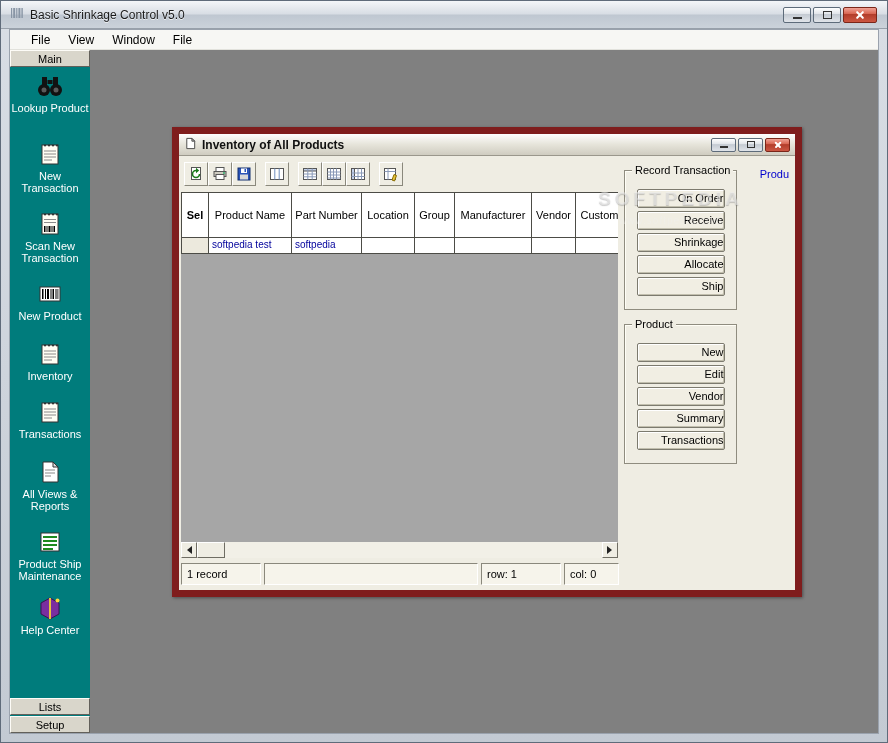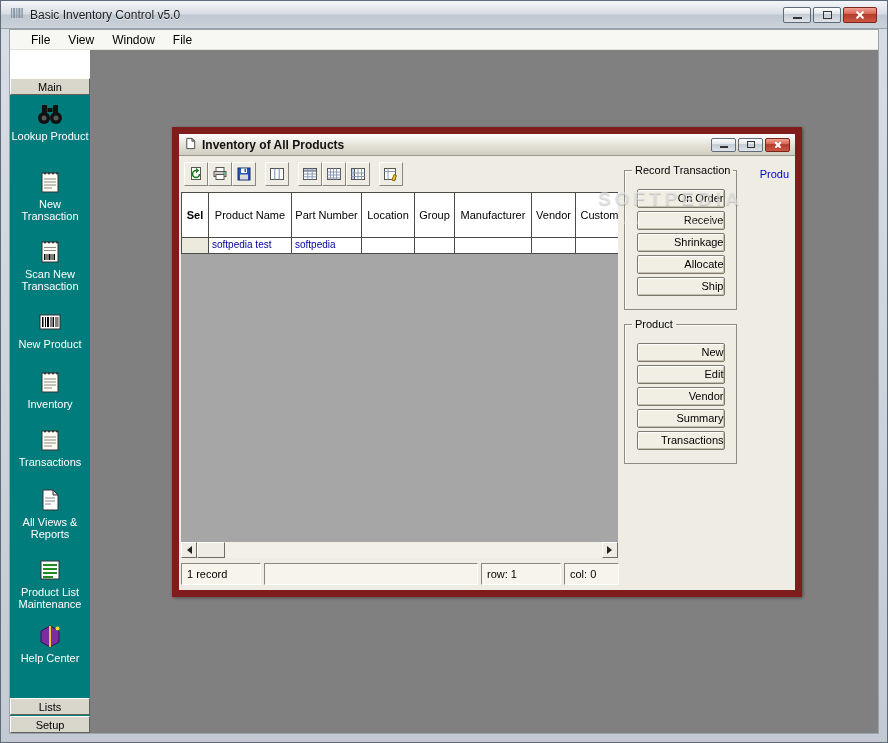--- a/index.html
+++ b/index.html
@@ -28,21 +28,21 @@
 
   
   .framebody { position: absolute; top: 28px; left: 8px; right: 8px; bottom: 8px;
                background: #fff; display: flex; flex-direction: column; border: 1px solid #9aa2ad; }
   .menubar { height: 20px; background: #F7F7F4; border-bottom: 1px solid #E2E2DC;
              display: flex; align-items: center; padding-left: 12px; flex: none; }
   .menu-item { font-size: 12px; color: #000; padding: 2px 9px; }
   .content { flex: 1; display: flex; min-height: 0; }
 
   
-  .sidebar { width: 80px; flex: none; background: #007C7C; position: relative; margin-top: 28px; }
+  .sidebar { width: 80px; flex: none; background: #007C7C; position: relative; }
   .side-tab { position: absolute; left: 0; right: 0; height: 17px; background: #D9D6CB;
               border: 1px solid; border-color: #FDFCF7 #62605A #62605A #FDFCF7;
               font-size: 11px; color: #000; display: flex; align-items: center; justify-content: center; }
   .side-tab.top { top: 0; }
   .side-tab.b1 { bottom: 18px; }
   .side-tab.b2 { bottom: 0; }
   .side-item { position: absolute; left: 0; width: 80px; display: flex; flex-direction: column;
                align-items: center; gap: 2px; }
   .side-ico svg { width: 28px; height: 28px; display: block; }
   .side-label { font-size: 11px; line-height: 12px; color: #FFFFFF; text-align: center; padding: 0 1px; }
@@ -137,21 +137,21 @@
       <svg viewBox="0 0 16 16" width="16" height="16">
           <g fill="#8895A5">
             <rect x="2" y="3" width="1.2" height="10"></rect>
             <rect x="4.2" y="3" width="2" height="10"></rect>
             <rect x="7.2" y="3" width="1.2" height="10"></rect>
             <rect x="9.4" y="3" width="2" height="10"></rect>
             <rect x="12.4" y="3" width="1.4" height="10"></rect>
           </g>
         </svg>
     </span>
-    <span class="title-text">Basic Inventory Control v5.0</span>
+    <span class="title-text">Basic Shrinkage Control v5.0</span>
     <div class="caps">
       <div class="cap">
           <span class="g-min"></span>
         </div>
       <div class="cap">
           <span class="g-max"></span>
         </div>
       <div class="cap close">
           <span class="g-x">
             <i></i>
@@ -317,21 +317,21 @@
             <svg viewBox="0 0 28 28">
                 <rect x="5" y="5" width="18" height="18" fill="#fff" stroke="#333"></rect>
                 <g fill="#1F8A1F">
                   <rect x="7" y="8" width="14" height="2"></rect>
                   <rect x="7" y="12" width="14" height="2"></rect>
                   <rect x="7" y="16" width="14" height="2"></rect>
                   <rect x="7" y="20" width="10" height="2"></rect>
                 </g>
               </svg>
           </span>
-          <span class="side-label">Product List Maintenance</span>
+          <span class="side-label">Product Ship Maintenance</span>
         </div>
 
         <div class="side-item" style="top:544px">
           <span class="side-ico">
             <svg viewBox="0 0 28 28">
                 <path d="M5 9 l9 -5 9 5 v11 l-9 5 -9 -5 z" fill="#7A2EA0" stroke="#3D1050"></path>
                 <path d="M14 4 v21" stroke="#E8C33C" stroke-width="2" fill="none"></path>
                 <circle cx="21.5" cy="6.5" r="2" fill="#FFD83D"></circle>
               </svg>
           </span>

